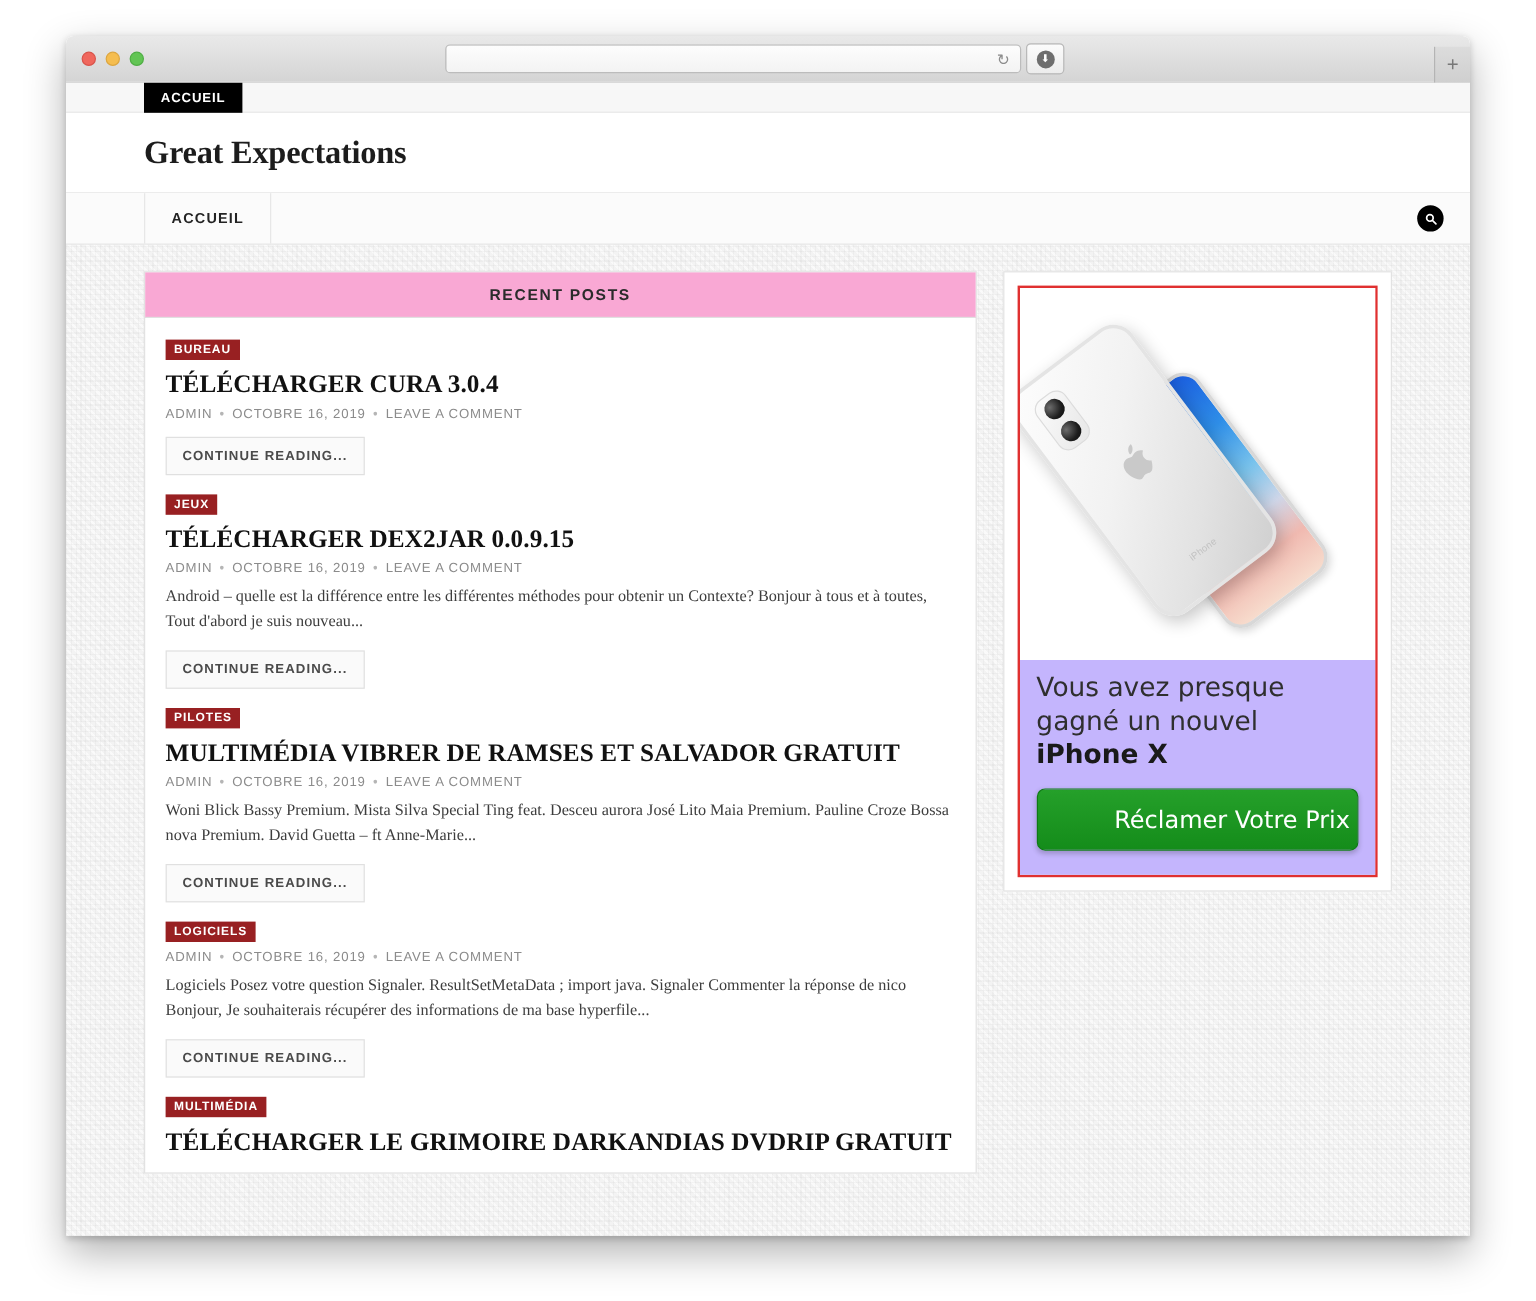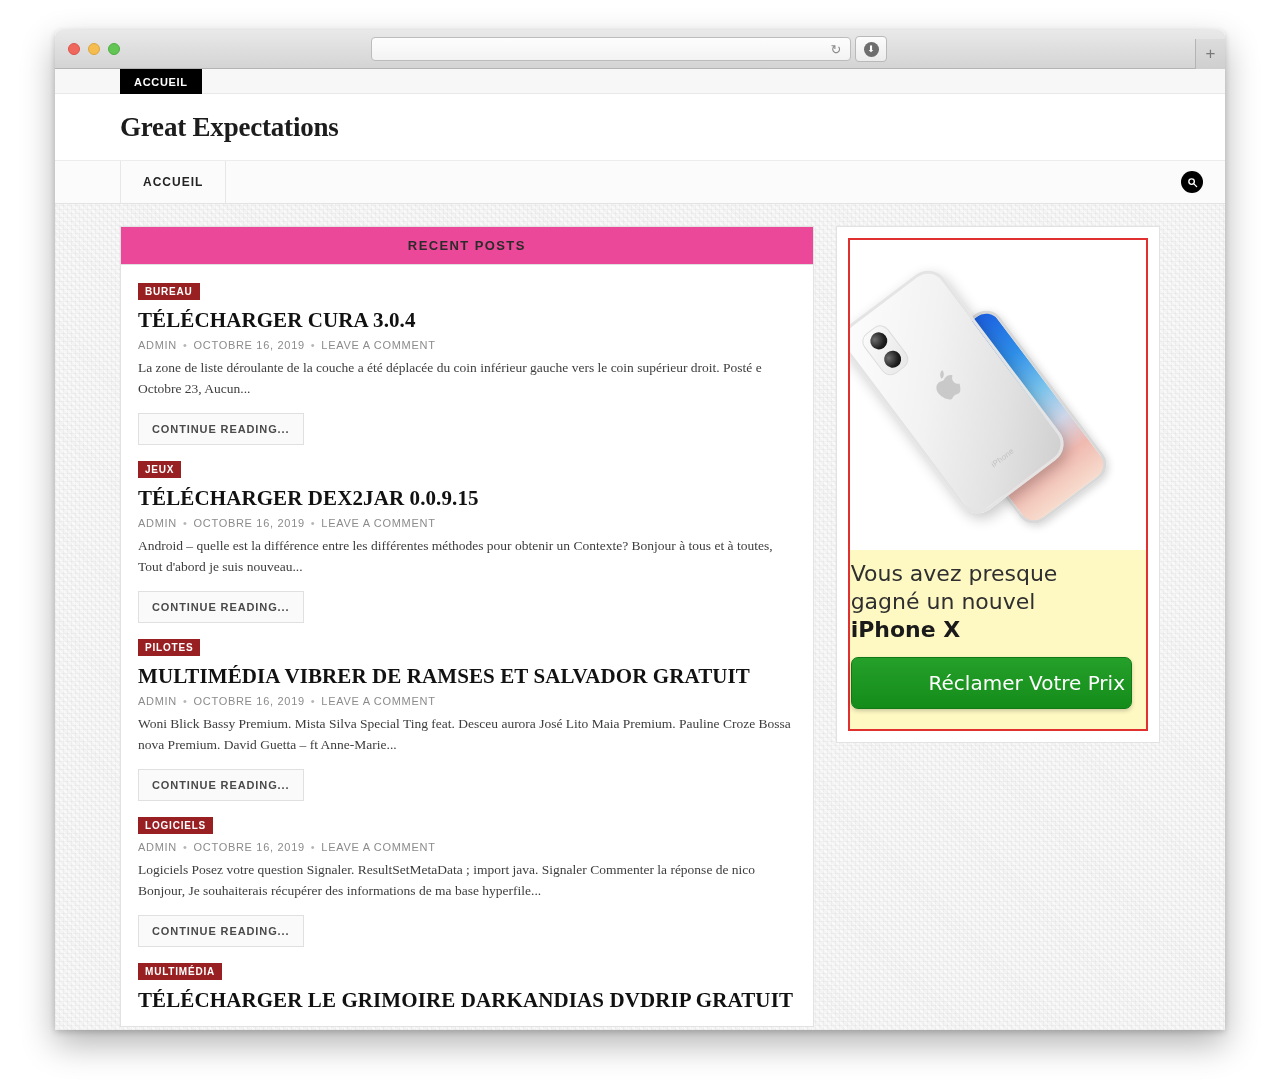--- a/index.html
+++ b/index.html
@@ -144,21 +144,21 @@
   .layout { display: flex; padding-left: 65px; padding-right: 65px; gap: 22px; }
 
   
   .main-col {
     width: 695px;
     background: #fff;
     border: 1px solid #e2e2e2;
   }
   .section-head {
     height: 38px;
-    background: #ec4899;
+    background: #f9a8d4;
     border-bottom: 1px solid #e0e0e0;
     display: flex; align-items: center; justify-content: center;
     font-size: 13px; letter-spacing: 1.4px; font-weight: 700; color: #2b2b2b;
     font-family: "Liberation Sans Narrow", "Liberation Sans", sans-serif;
   }
   .posts { padding: 16px 17px 0 17px; }
   .post { padding-bottom: 14px; }
   .cat-badge {
     display: inline-block;
     background: #982022;
@@ -263,21 +263,21 @@
     transform: translate(-50%,-50%);
     width: 26px; height: 30px;
     color: #c9c9c9;
   }
   .iphone-word {
     position: absolute; left: 50%; bottom: 26px;
     transform: translateX(-50%);
     font-size: 8px; color: #c2c2c2; letter-spacing: 0.2px;
     font-family: "Liberation Sans", sans-serif;
   }
-  .ad-copy { padding: 10px 14px 6px 1px; background: #fef9c3; }
+  .ad-copy { padding: 10px 14px 6px 14px; background: #c4b5fd; }
   .ad-line {
     font-family: "DejaVu Sans", sans-serif;
     font-size: 22px; color: #2f2f2f; line-height: 1.28;
   }
   .ad-line.bold { font-weight: 700; color: #1a1a1a; }
   .ad-cta {
     display: block; width: 100%;
     margin: 13px 0 14px 0;
     background: linear-gradient(#25a02a, #148c1a);
     border: 1px solid #0f7a16;
@@ -343,21 +343,21 @@
 
       <div class="main-col">
         <div class="section-head">RECENT POSTS</div>
         <div class="posts" id="posts-container">
             <div class="post"><span class="cat-badge">BUREAU</span><div class="post-title">TÉLÉCHARGER CURA 3.0.4</div><div class="post-meta">
                 <span>ADMIN</span>
                 <span class="sep">•</span>
                 <span>OCTOBRE 16, 2019</span>
                 <span class="sep">•</span>
                 <span>LEAVE A COMMENT</span>
-              </div><div class="post-excerpt">La zone de liste déroulante de la couche a été déplacée du coin inférieur gauche vers le coin supérieur droit. Posté e Octobre 23, Aucun...</div><div class="read-more">CONTINUE READING...</div></div>
+              </div><div class="read-more">CONTINUE READING...</div></div>
             <div class="post"><span class="cat-badge">JEUX</span><div class="post-title">TÉLÉCHARGER DEX2JAR 0.0.9.15</div><div class="post-meta">
                 <span>ADMIN</span>
                 <span class="sep">•</span>
                 <span>OCTOBRE 16, 2019</span>
                 <span class="sep">•</span>
                 <span>LEAVE A COMMENT</span>
               </div><div class="post-excerpt">Android – quelle est la différence entre les différentes méthodes pour obtenir un Contexte? Bonjour à tous et à toutes, Tout d'abord je suis nouveau...</div><div class="read-more">CONTINUE READING...</div></div>
             <div class="post"><span class="cat-badge">PILOTES</span><div class="post-title">MULTIMÉDIA VIBRER DE RAMSES ET SALVADOR GRATUIT</div><div class="post-meta">
                 <span>ADMIN</span>
                 <span class="sep">•</span>

